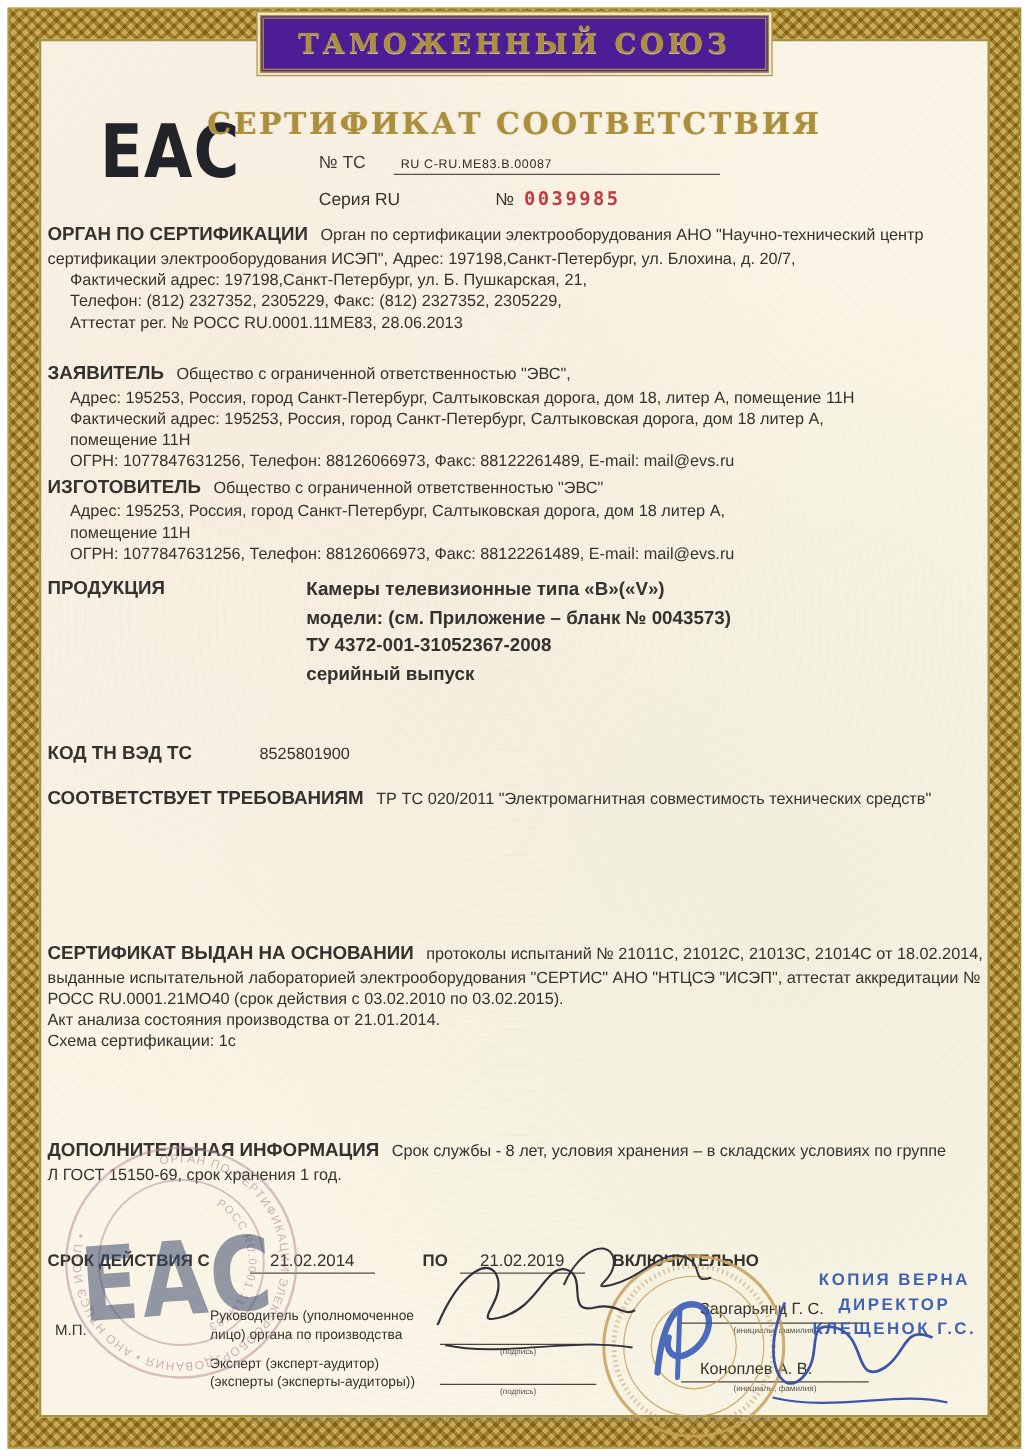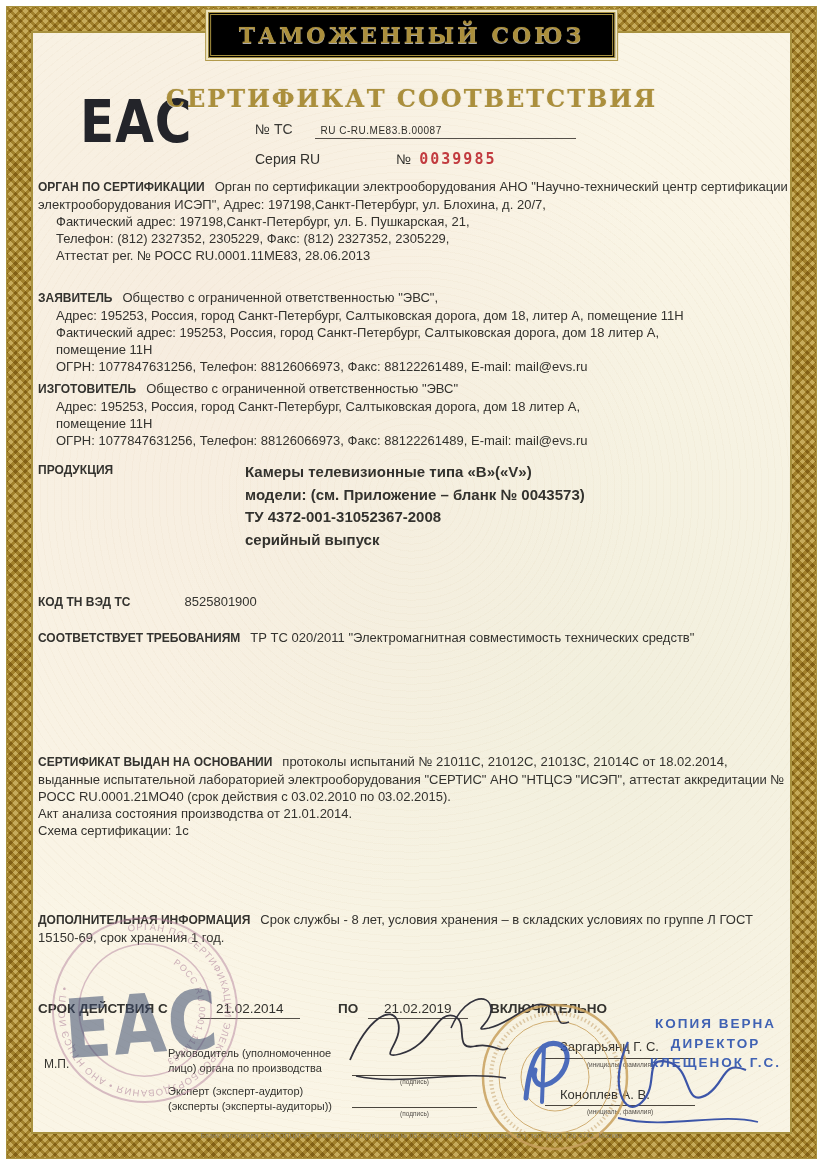--- a/index.html
+++ b/index.html
@@ -24,21 +24,21 @@
     background-color:#faf5e6;
     background-image:
       radial-gradient(ellipse at 22% 28%, rgba(214,160,160,0.10), transparent 55%),
       radial-gradient(ellipse at 78% 62%, rgba(165,185,140,0.10), transparent 55%),
       repeating-radial-gradient(circle at 50% 42%, rgba(200,170,120,0.05) 0 1px, transparent 1px 7px);
   }
   .gold{color:#ab8f3c;font-family:"DejaVu Serif", serif;font-weight:bold;
         text-shadow:0 1px 0 rgba(255,255,255,.65), 0 0 1px rgba(140,115,40,.7);}
   .banner{
     position:absolute;top:12px;left:50%;transform:translateX(-50%);
-    padding:7px 28px;border:3px double #a8913f;background:#000000;
+    padding:7px 28px;border:3px double #a8913f;background:#4c1d95;
     box-shadow:0 0 0 2px #efe6c4, 0 0 0 3px #b29a4c;z-index:3;white-space:nowrap;
   }
   .banner-text{font-size:22px;letter-spacing:3px;}
   .eac-logo{
     position:absolute;left:80px;top:92px;z-index:3;
     font-family:"DejaVu Sans", sans-serif;font-weight:900;font-size:50px;line-height:1;
     color:#23242a;letter-spacing:1px;transform:scaleY(1.18);transform-origin:top left;
   }
   .title{
     position:absolute;top:84px;left:0;right:0;text-align:center;z-index:3;
@@ -47,21 +47,21 @@
   .certno-row{position:absolute;top:121px;left:255px;z-index:3;font-size:14px;}
   .cn-label{color:#3a3935;margin-right:22px;}
   .cn-value{display:inline-block;min-width:245px;padding:0 10px 2px 6px;
             border-bottom:1px solid #55504a;font-size:10px;letter-spacing:.5px;color:#2f2e2a;}
   .series-row{position:absolute;top:150px;left:255px;z-index:3;font-size:14px;}
   .series-sign{margin-left:76px;margin-right:8px;}
   .series-no{font-family:"DejaVu Sans Mono", monospace;font-weight:bold;font-size:15px;
              letter-spacing:2px;color:#c23b3f;}
   .sec{position:absolute;left:38px;width:752px;font-size:13px;line-height:1.32;z-index:3;}
   .sec p{margin:0;}
-  .lbl{font-weight:bold;font-size:12px;margin-right:10px;}
+  .lbl{font-weight:bold;font-size:15px;margin-right:10px;}
   .ind{margin-left:18px;}
   .product-content{position:absolute;left:245px;top:461px;z-index:3;font-size:15px;line-height:1.5;font-weight:bold;}
   .tnved-value{margin-left:44px;}
   .validity{position:absolute;left:38px;top:1001px;height:26px;width:740px;z-index:3;font-size:13.5px;}
   .validity > *{position:absolute;white-space:nowrap;}
   .vdate{display:inline-block;border-bottom:1px solid #55504a;padding:0 16px 2px 16px;}
   .small-role{position:absolute;z-index:3;font-size:11px;line-height:1.35;color:#33322e;}
   .sig-line{position:absolute;border-top:1px solid #4a453d;z-index:3;}
   .caption{position:absolute;z-index:3;font-size:6.5px;color:#55504a;text-align:center;}
   .person{position:absolute;z-index:3;font-size:13px;}

